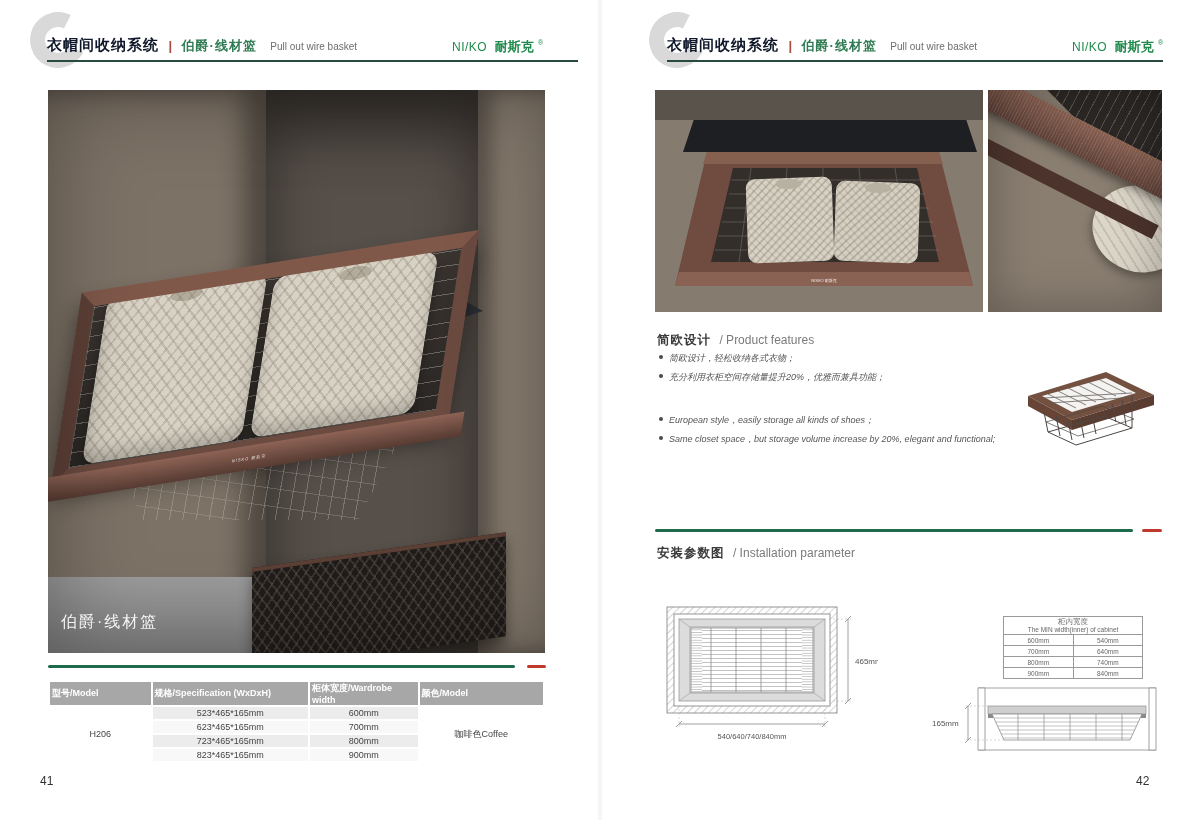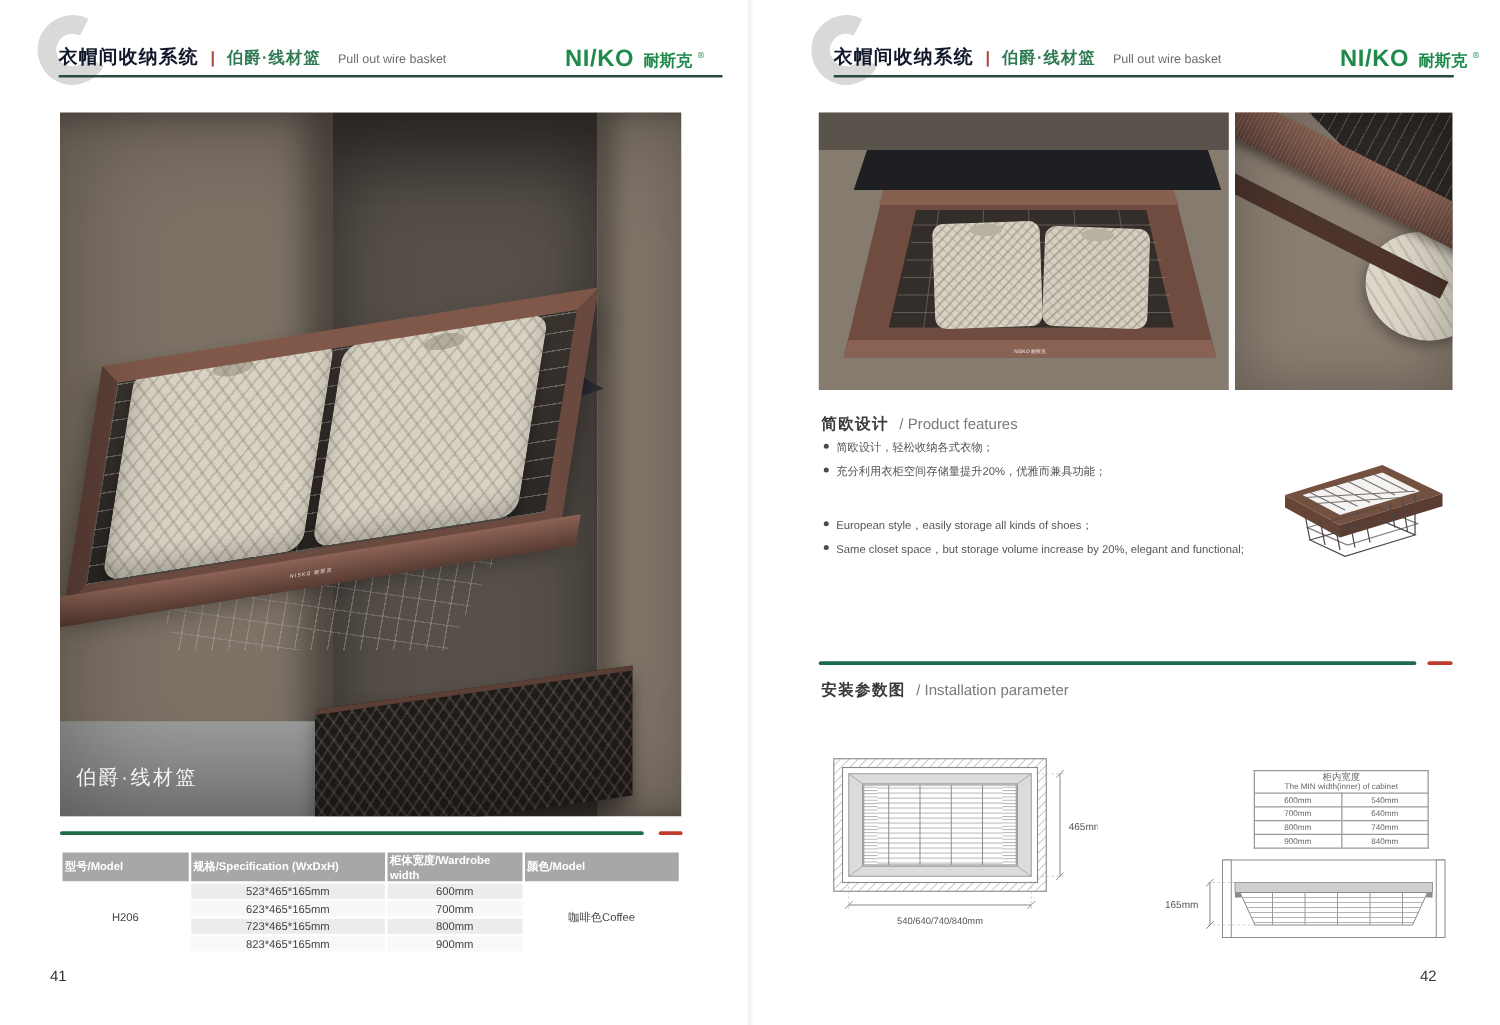--- a/index.html
+++ b/index.html
@@ -13,21 +13,21 @@
     border:15px solid #d9d9d9;border-right-color:transparent;transform:rotate(-18deg);box-sizing:border-box;}
   .c-l{left:30px;top:12px;} .c-r{left:649px;top:12px;}
   .hdr{position:absolute;top:36px;white-space:nowrap;}
   .hdr-l{left:47px;} .hdr-r{left:667px;}
   .hdr-zh{font-size:15px;font-weight:bold;color:#0f172a;letter-spacing:1px;}
   .hdr-bar{font-size:13px;color:#a84c3f;margin:0 5px;font-weight:bold;}
   .hdr-sub{font-size:13px;font-weight:bold;color:#2f7a52;letter-spacing:1px;}
   .hdr-en{font-size:10px;color:#6d6d6d;margin-left:9px;}
   .nisko{position:absolute;top:37px;white-space:nowrap;}
   .nk-l{left:452px;} .nk-r{left:1072px;}
-  .nisko-latin{font-size:19px;font-weight:700;color:#1f8a4c;letter-spacing:.5px;}
+  .nisko-latin{font-size:12px;font-weight:400;color:#1f8a4c;letter-spacing:.5px;}
   .nisko-cjk{font-size:13px;font-weight:800;color:#1f8a4c;margin-left:3px;}
   .nisko-reg{font-size:7px;color:#1f8a4c;vertical-align:super;}
   .hdr-rule{position:absolute;top:60px;height:2px;background:#2a4a3e;}
   .rule-l{left:47px;width:531px;} .rule-r{left:667px;width:496px;}
 
   
   .sep-green{position:absolute;height:3px;background:#1d6b4b;border-radius:2px;}
   .sep-red{position:absolute;height:3px;background:#c03a2b;border-radius:2px;}
 
   
@@ -102,21 +102,21 @@
     background-image:repeating-linear-gradient(40deg,rgba(125,113,96,.22) 0 2px,transparent 2px 8px);
     box-shadow:0 4px 10px rgba(0,0,0,.35);}
   .pc-vignette{position:absolute;inset:0;box-shadow:inset 0 0 50px rgba(0,0,0,.3);}
 
   
   .feat-head{position:absolute;left:657px;top:330px;}
   .sec-zh{font-size:12.5px;font-weight:bold;color:#3a3a3a;letter-spacing:1px;}
   .sec-en{font-size:12px;color:#7a7a7a;margin-left:4px;}
   .bullets{position:absolute;left:657px;margin:0;padding:0;list-style:none;}
   .bl-zh{top:352px;} .bl-en{top:414px;}
-  .bullets li{display:flex;align-items:flex-start;margin-bottom:6px;font-size:9px;color:#555;}
+  .bullets li{display:flex;align-items:flex-start;margin-bottom:6px;font-size:9px;color:#555;font-style:italic;}
   .dot{width:4px;height:4px;border-radius:50%;background:#4a4a4a;margin:3px 6px 0 2px;flex:0 0 auto;}
   .render-box{position:absolute;left:1008px;top:332px;width:154px;height:130px;background:#fff;}
 
   
   .inst-head{position:absolute;left:657px;top:543px;}
   .diagram{position:absolute;}
   .minitable{position:absolute;left:1003px;top:616px;width:140px;border-collapse:collapse;}
   .minitable th,.minitable td{border:1px solid #9a9a9a;color:#666;text-align:center;padding:0;}
   .minitable th{font-weight:normal;}
   .mt-t1{font-size:7.5px;line-height:9px;display:block;}

